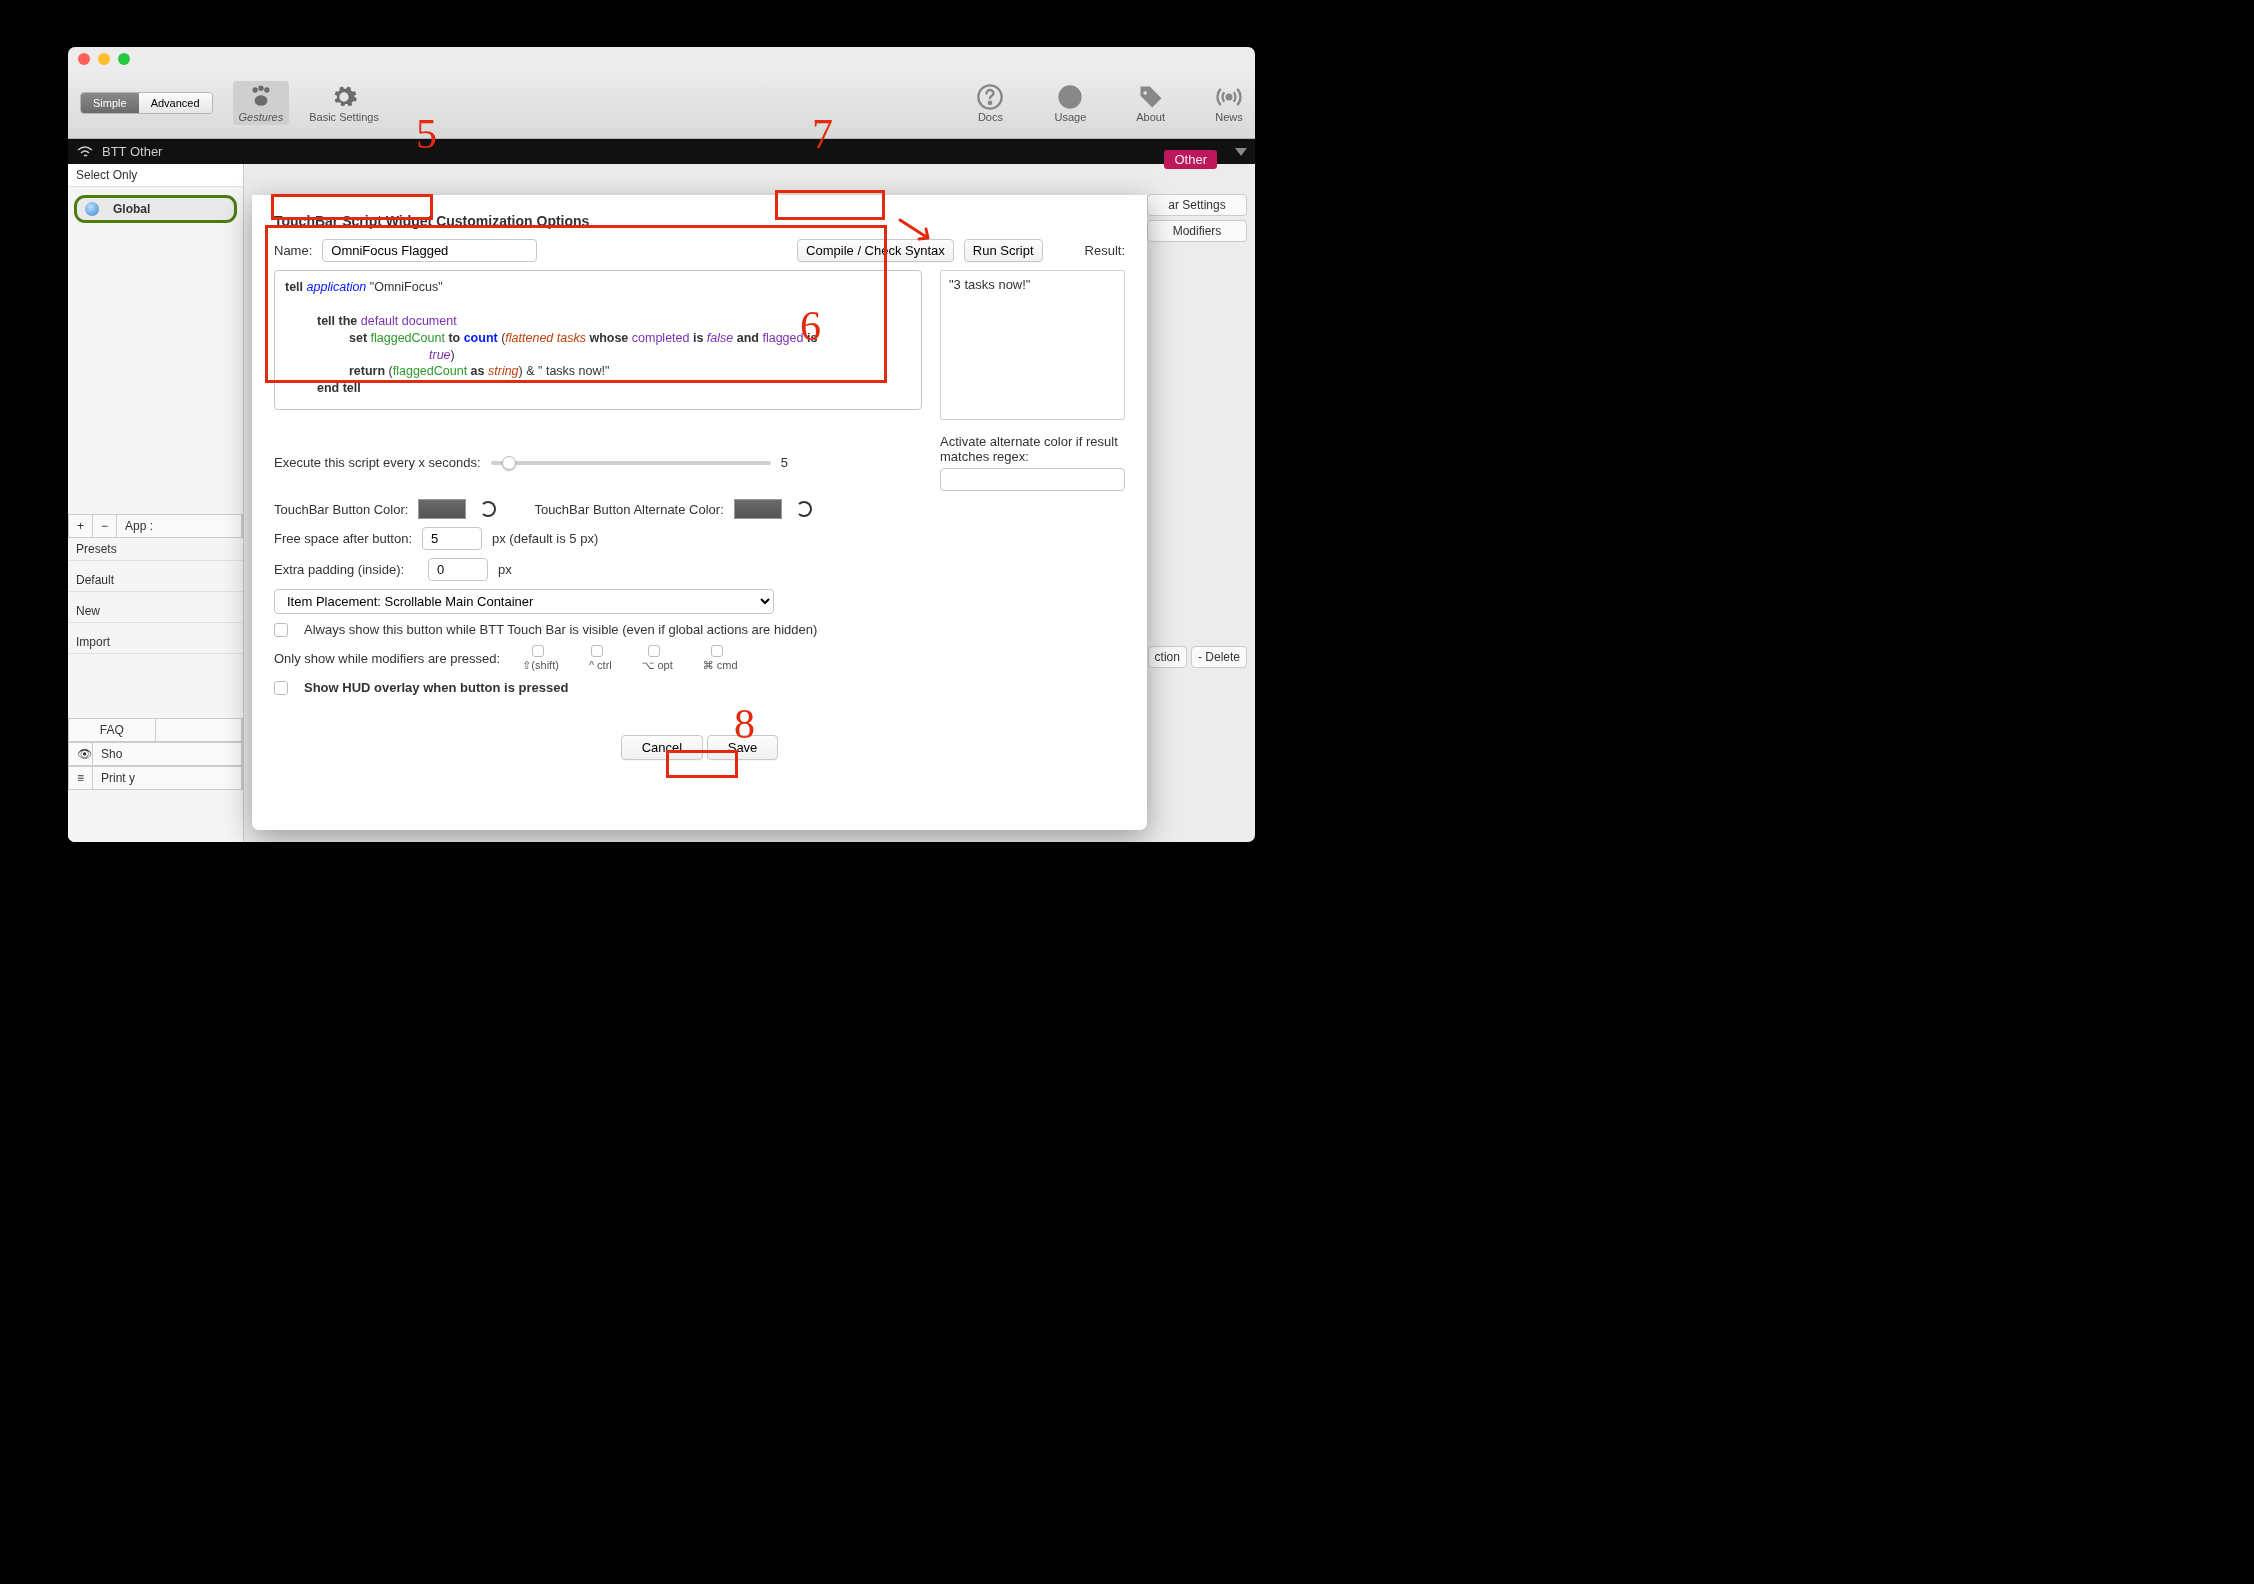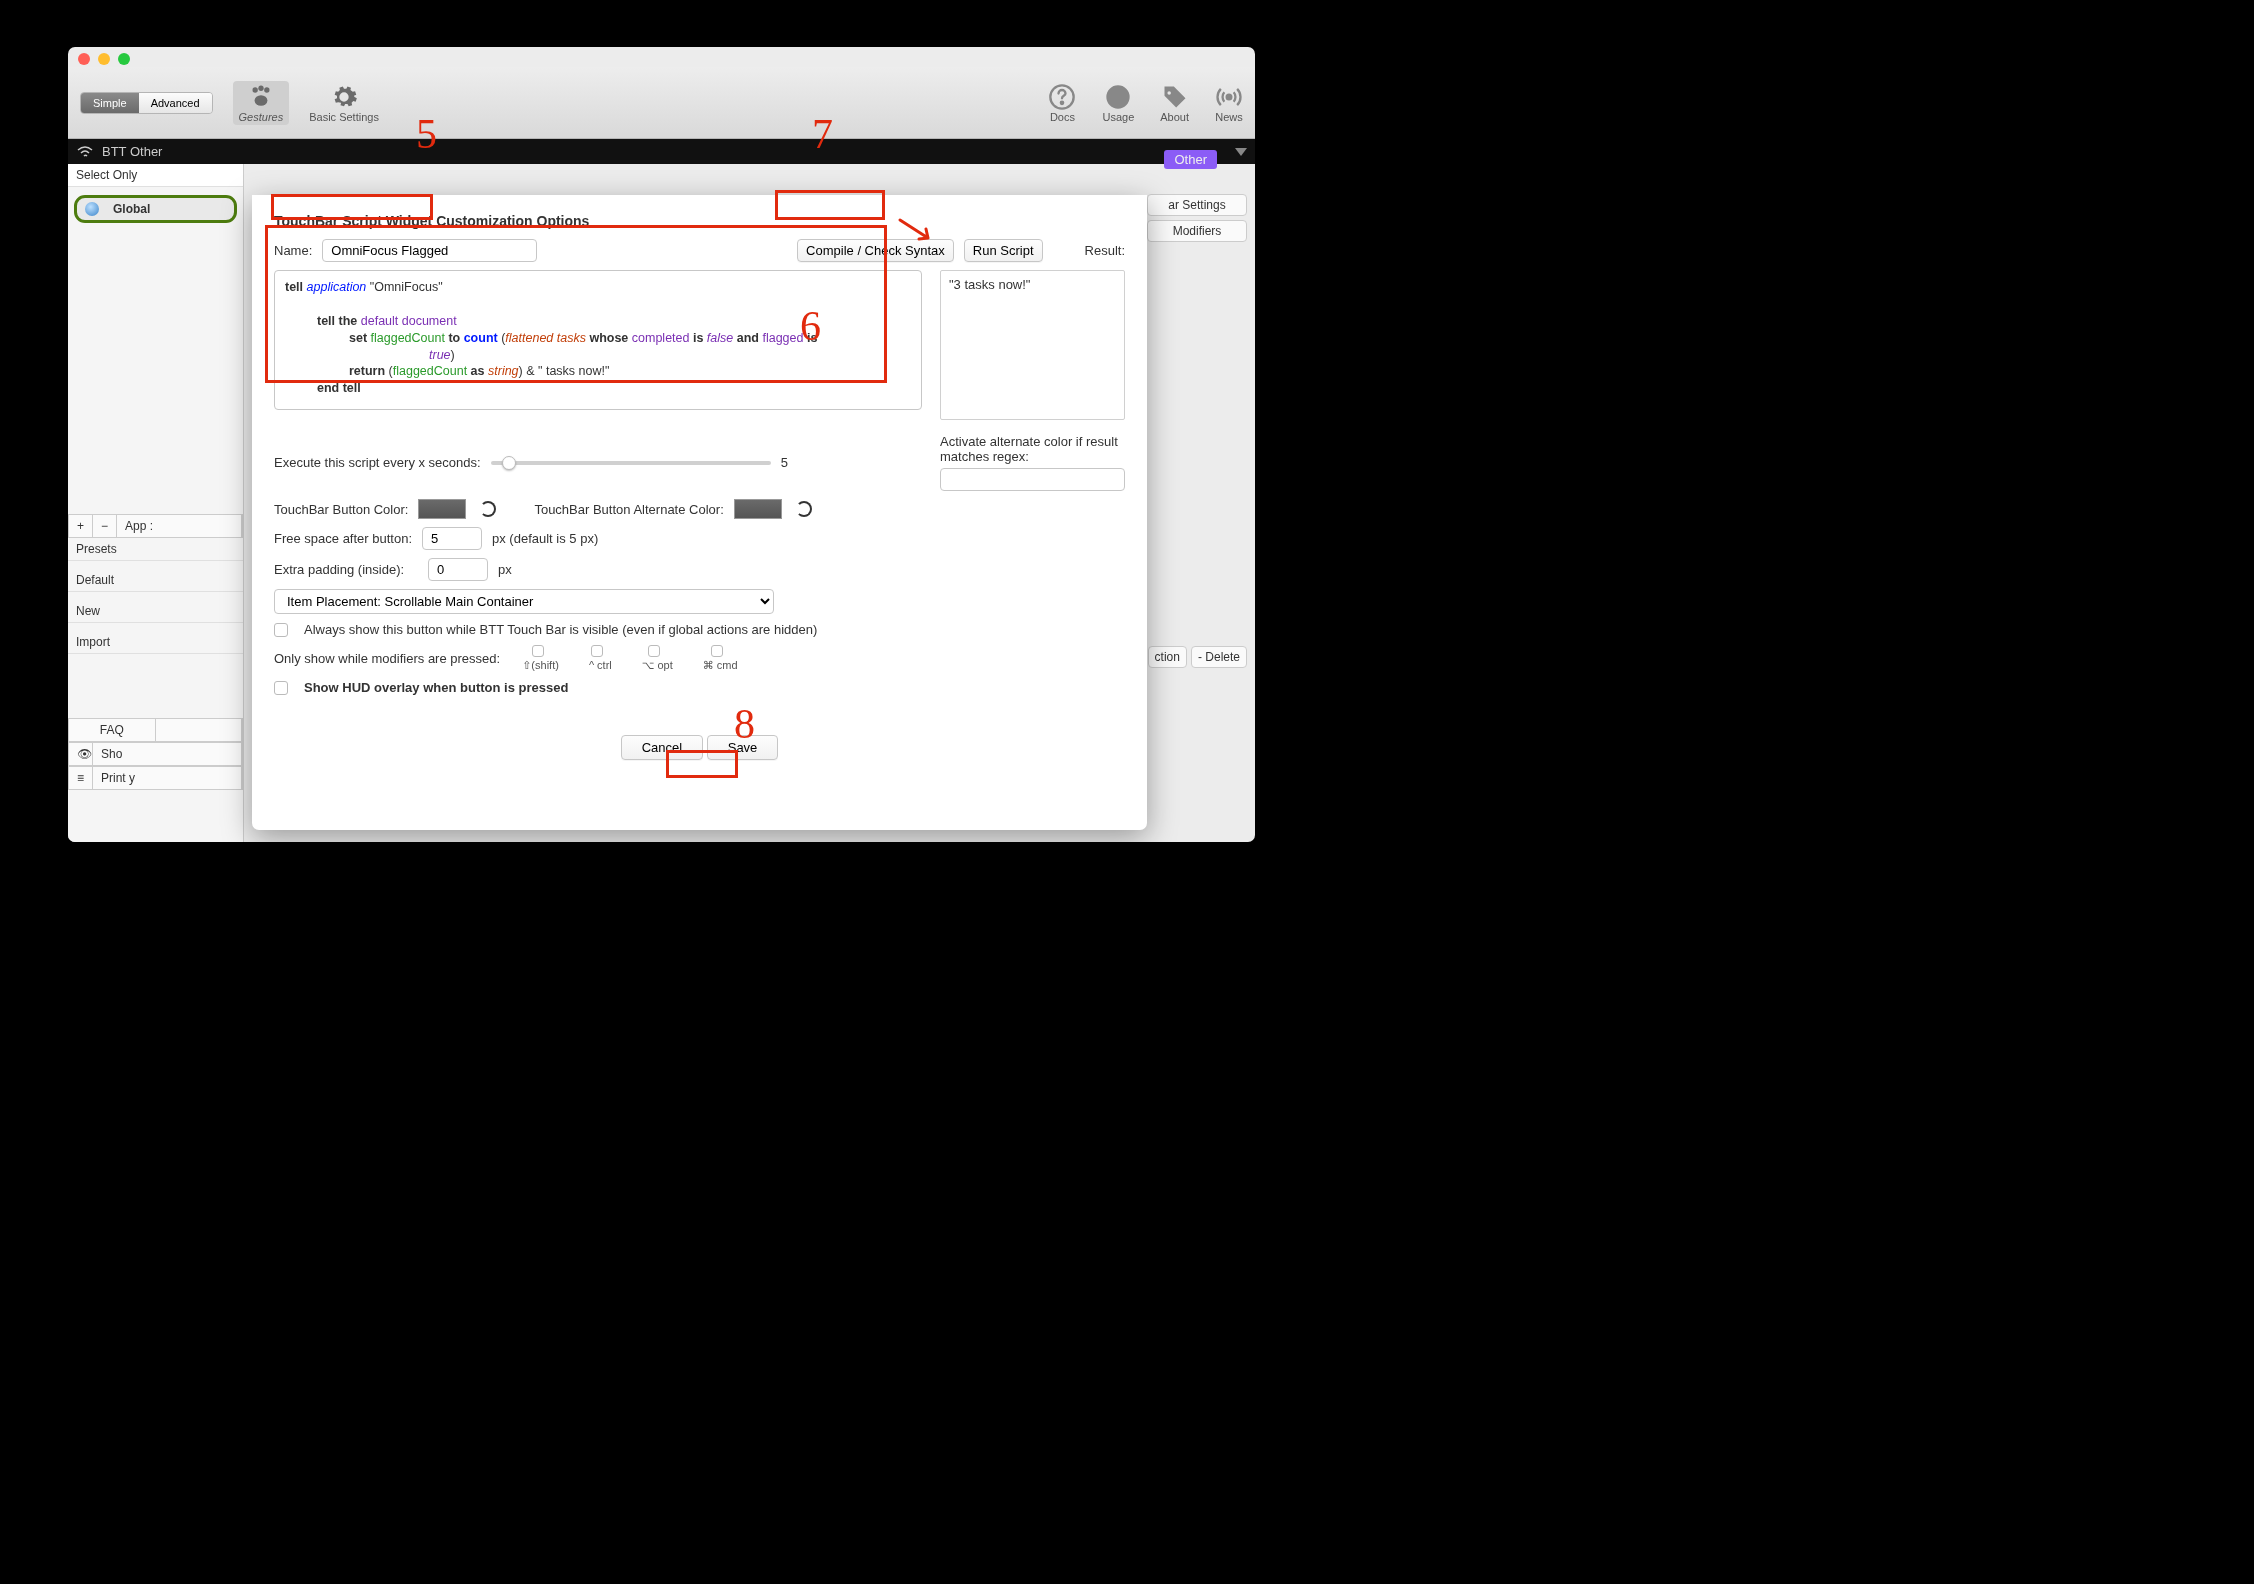--- a/index.html
+++ b/index.html
@@ -9,25 +9,25 @@
   .traffic { display:flex; gap:8px; }
   .dot { width:12px; height:12px; border-radius:50%; }
   .red{background:#ff5f56;} .yel{background:#ffbd2e;} .grn{background:#27c93f;}
   .toolbar { height:72px; background:linear-gradient(#ededed,#d9d9d9); border-bottom:1px solid #b5b5b5; display:flex; align-items:center; padding:0 12px; }
   .segment { display:flex; border:1px solid #b5b5b5; border-radius:4px; overflow:hidden; }
   .segment button { background:linear-gradient(#fcfcfc,#e6e6e6); border:none; padding:4px 12px; font-size:11px; }
   .segment button.active { background:linear-gradient(#8a8a8a,#6a6a6a); color:#fff; }
   .tbitem { display:flex; flex-direction:column; align-items:center; margin-left:20px; color:#555; font-size:11px; }
   .tbitem.active { background:#cfcfcf; border-radius:4px; padding:2px 6px;font-style:italic; }
   .tbitem svg { width:28px; height:28px; }
-  .toolbar-right { margin-left:auto; display:flex; gap:6px; }
+  .toolbar-right { margin-left:auto; display:flex; gap:30px; }
   
   .blackbar { height:25px; background:#111; color:#ccc; display:flex; align-items:center; padding:0 8px; font-size:13px; }
   .blackbar .fill{flex:1;}
-  .blackbar .tab { background:#8b5cf6; color:#eee; padding:2px 10px; border-radius:3px; margin-right:6px;margin-top:16px;}
+  .blackbar .tab { background:#be185d; color:#eee; padding:2px 10px; border-radius:3px; margin-right:6px;margin-top:16px;}
   .blackbar .dropico{width:0;height:0;border-left:6px solid transparent;border-right:6px solid transparent;border-top:8px solid #888;margin-left:12px;}
   
   .sidebar { position:absolute; left:0; top:117px; width:176px; bottom:0; background:#f5f5f5; border-right:1px solid #ccc; font-size:12px; }
   .sidebar .row { padding:4px 8px; border-bottom:1px solid #e0e0e0; white-space:nowrap; overflow:hidden; text-overflow:ellipsis;}
   .sidebar .row.sel { background:#e9e9e9; border:3px solid #4d7c0f; margin:2px 6px; border-radius:11px;}
   .globe{display:inline-block;width:14px;height:14px;border-radius:50%;background:radial-gradient(circle at 40% 35%,#bde0ff,#3a84c9);margin-right:4px;vertical-align:middle;}
   .sidebar .tools { position:absolute; left:0; width:100%; }
   .sidebar .btnrow { display:flex; border:1px solid #ccc; background:#fafafa;}
   .sidebar .btnrow >div{flex:none;padding:4px 8px;border-right:1px solid #ccc;}
   

